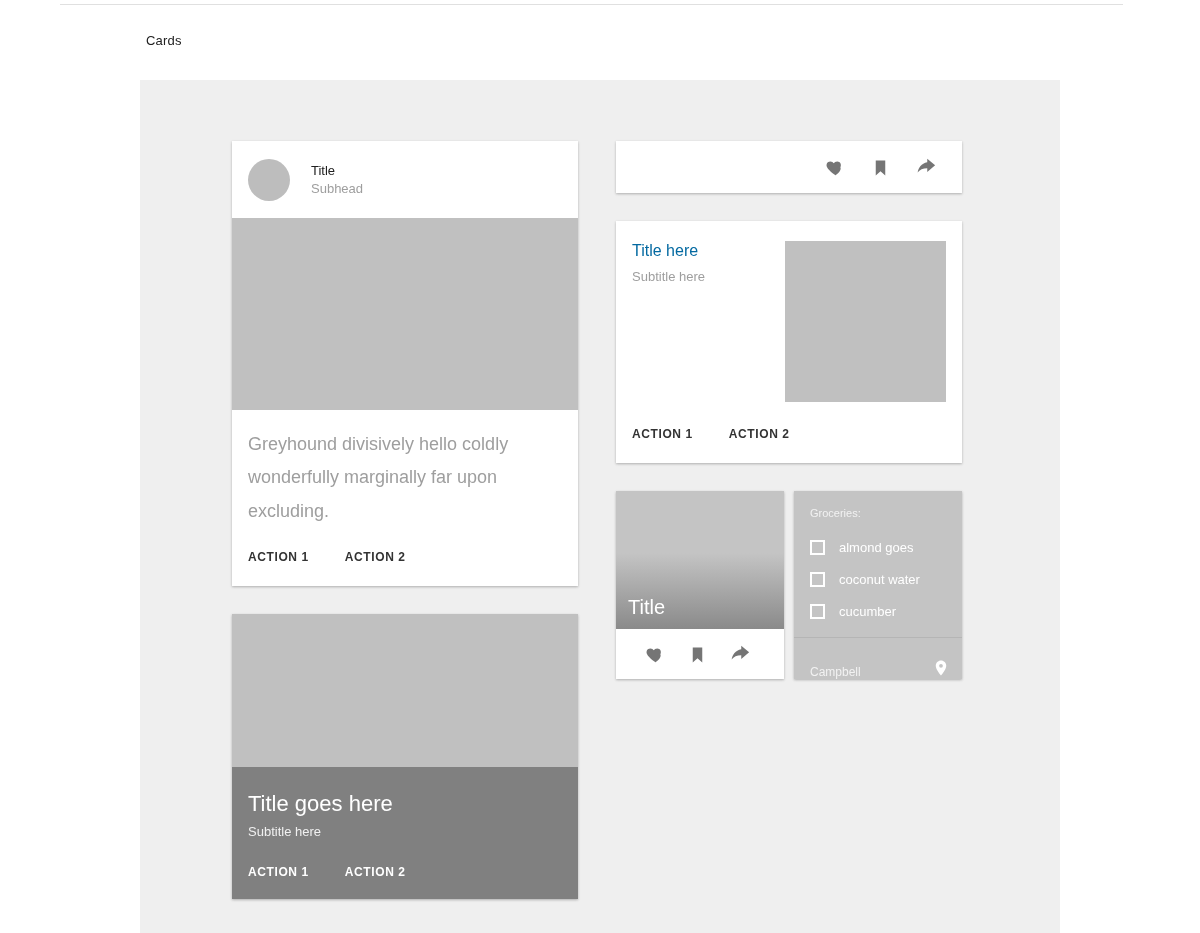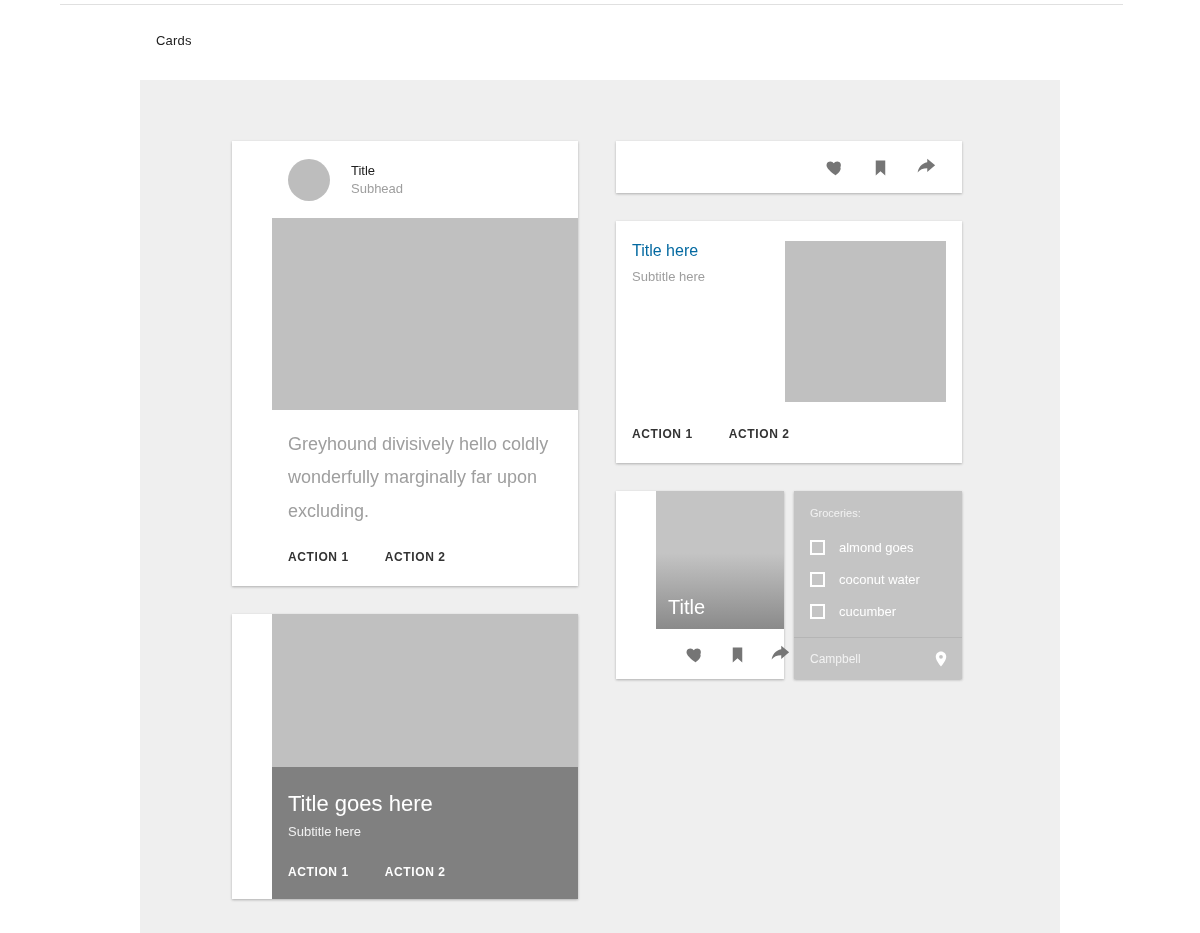--- a/index.html
+++ b/index.html
@@ -17,42 +17,41 @@
   
   .top-rule {
     position: absolute;
     left: 60px; top: 4px;
     width: 1063px; height: 1px;
     background: #e0e0e0;
   }
 
   .page-title {
     position: absolute;
-    left: 156px; top: 33px;
+    left: 146px; top: 33px;
     font-size: 13px;
     color: #212121;
     letter-spacing: 0.2px;
   }
 
   
   .canvas {
     position: absolute;
     left: 140px; top: 80px;
     width: 920px; height: 853px;
     background: #efefef;
   }
 
   .col-left  { position: absolute; left: 92px;  top: 61px; width: 346px; }
   .col-right { position: absolute; left: 476px; top: 61px; width: 346px; }
 
   .card {
     background: #ffffff;
     box-shadow: 0 1px 2px rgba(0,0,0,0.16), 0 1px 3px rgba(0,0,0,0.12);
     position: relative;
-    padding-left: 40px;
   }
 
   .media { background: #c0c0c0; width: 100%; }
 
   
   .card-header {
     display: flex;
     align-items: center;
     padding: 16px;
     height: 77px;
@@ -193,21 +192,21 @@
   }
   .list-label {
     margin-left: 14px;
     font-size: 13px;
     color: #ffffff;
   }
   .list-footer {
     border-top: 1px solid #b5b5b5;
     height: 42px;
     display: flex;
-    align-items: center;
+    align-items: flex-end;
     justify-content: space-between;
     padding: 0 12px 0 16px;
   }
   .footer-label { font-size: 12px; color: #f2f2f2; }
   .pin-btn { background: none; border: none; padding: 0; cursor: pointer; line-height: 0; }
   .pin-btn svg { fill: #ffffff; display: block; }
 </style>
 </head>
 <body>
 

